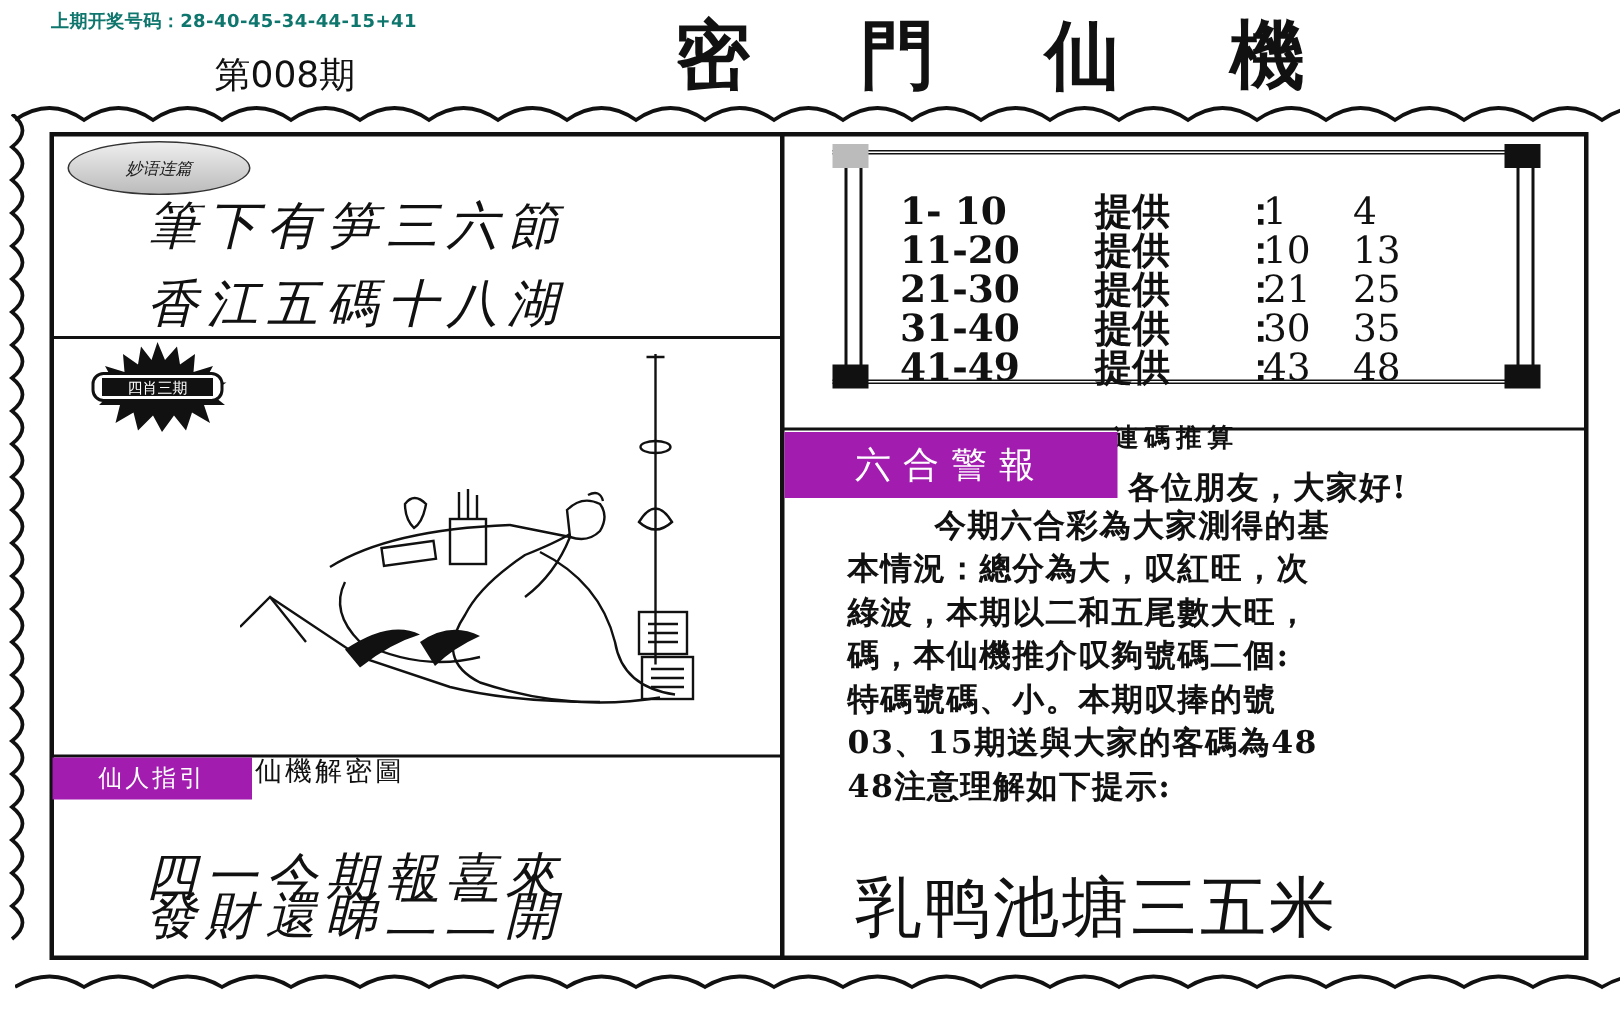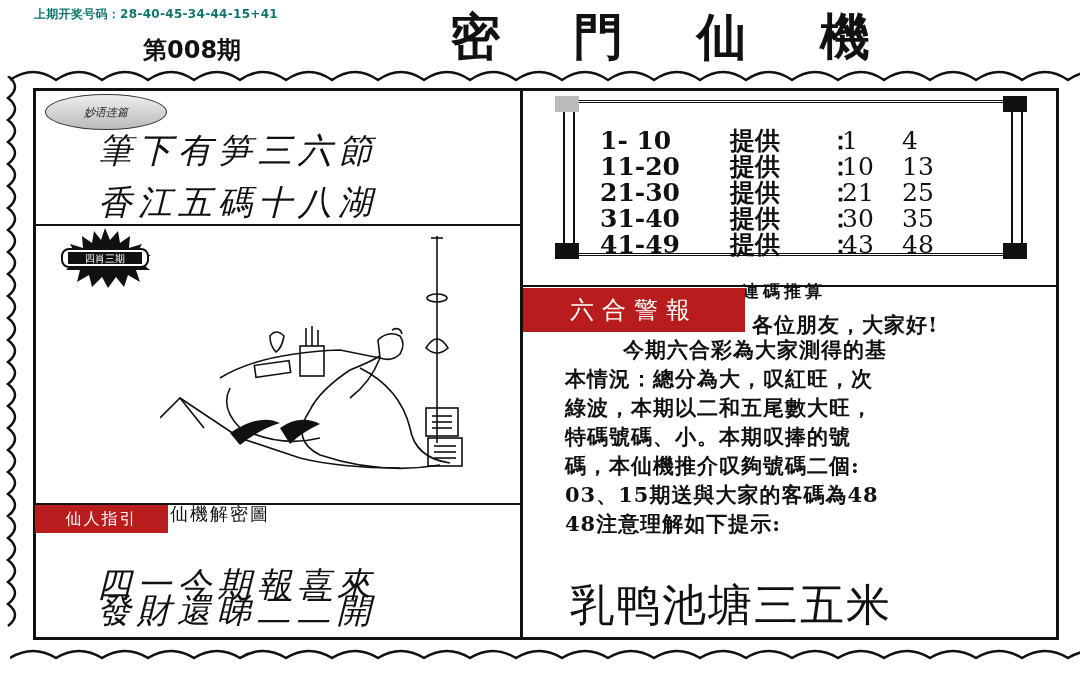--- a/index.html
+++ b/index.html
@@ -1,40 +1,40 @@
 <!DOCTYPE html>
 <html><head>
 <meta charset="utf-8">
 <style>
   html,body{margin:0;padding:0;background:#fff;}
   body{width:1080px;height:676px;position:relative;overflow:hidden;font-family:"DejaVu Sans","Liberation Sans",sans-serif;color:#111;}
   .abs{position:absolute;}
   .lastdraw{left:34px;top:6px;font-size:12px;color:#0f766e;font-weight:bold;letter-spacing:0.3px;white-space:nowrap;}
-  .issue{left:143px;top:34px;font-size:24px;font-weight:bold;color:#111;white-space:nowrap;}
+  .issue{left:143px;top:34px;font-size:24px;font-weight:normal;color:#111;white-space:nowrap;}
   .title{left:450px;top:4px;width:420px;display:flex;justify-content:space-between;font-size:50px;font-weight:900;color:#111;font-family:"DejaVu Serif","Liberation Serif",serif;}
   .scallop-top{left:10px;top:62px;width:1070px;height:22px;}
   .scallop-bot{left:10px;top:642px;width:1070px;height:22px;}
   .scallop-left{left:0px;top:76px;width:26px;height:560px;}
   .frame{left:33px;top:88px;width:1026px;height:552px;border:3px solid #111;box-sizing:border-box;}
   .vdiv{left:520px;top:88px;width:3px;height:552px;background:#111;}
   .hline{height:2px;background:#111;}
   .pill{left:45px;top:94px;width:120px;height:34px;border:1.5px solid #333;border-radius:50%;background:linear-gradient(#eee,#bbb);display:flex;align-items:center;justify-content:center;font-size:11px;font-style:italic;color:#222;}
   .poem{font-size:34px;letter-spacing:6px;white-space:nowrap;font-family:"DejaVu Serif","Liberation Serif",serif;font-style:italic;}
   .numbox{left:555px;top:100px;width:460px;height:150px;border-top:3px double #111;border-bottom:3px double #111;}
   .rail{width:8px;border-left:2px solid #111;border-right:2px solid #111;}
   .corner{width:24px;height:16px;background:#111;}
   .numtable{left:600px;top:116px;font-size:25px;line-height:26px;font-weight:bold;font-family:"DejaVu Serif","Liberation Serif",serif;margin-top:12px;}
   .numrow{display:flex;white-space:nowrap;}
   .numrow .rng{width:130px;}
   .numrow .lbl{width:98px;}
   .numrow .col{width:14px;}
   .numrow .a{width:60px;font-weight:normal;}
   .numrow .b{width:60px;font-weight:normal;}
   .caption{font-size:17px;font-weight:bold;letter-spacing:4px;white-space:nowrap;margin-top:20px;}
-  .blacklabel{background:#b91c1c;color:#fff;display:flex;align-items:center;justify-content:center;white-space:nowrap;}
+  .blacklabel{background:#a21caf;color:#fff;display:flex;align-items:center;justify-content:center;white-space:nowrap;}
   .body-text{left:565px;top:335px;width:470px;font-size:21px;line-height:29px;font-family:"DejaVu Serif","Liberation Serif",serif;font-weight:bold;letter-spacing:1px;}
   .big-hint{left:570px;top:576px;font-size:44px;letter-spacing:2px;font-family:"DejaVu Serif","Liberation Serif",serif;white-space:nowrap;text-align:right;}
 </style>
 </head>
 <body>
 
 <div class="abs lastdraw">上期开奖号码：28-40-45-34-44-15+41</div>
 <div class="abs issue">第008期</div>
 <div class="abs title">
   <span>密</span>
@@ -158,19 +158,19 @@
 <div class="abs caption" style="left:742px;top:260px;">連碼推算</div>
 <div class="abs hline" style="left:522px;top:285px;width:536px;"></div>
 
 <div class="abs blacklabel" style="left:523px;top:288px;width:222px;height:44px;font-size:24px;letter-spacing:8px;font-family:'DejaVu Serif','Liberation Serif',serif;">六合警報</div>
 <div class="abs" style="left:752px;top:311px;font-size:21px;font-weight:bold;white-space:nowrap;font-family:'DejaVu Serif','Liberation Serif',serif;letter-spacing:1px;">各位朋友，大家好!</div>
 
 <div class="abs body-text">
   <div style="padding-left:58px;">今期六合彩為大家測得的基</div>
   <div>本情況：總分為大，叹紅旺，次</div>
   <div>綠波，本期以二和五尾數大旺，</div>
+  <div>碼，本仙機推介叹夠號碼二個:</div>
   <div>特碼號碼、小。本期叹捧的號</div>
-  <div>碼，本仙機推介叹夠號碼二個:</div>
   <div>03、15期送與大家的客碼為48</div>
   <div>48注意理解如下提示:</div>
 </div>
 
 <div class="abs big-hint">乳鸭池塘三五米</div>
 
 </body></html>

